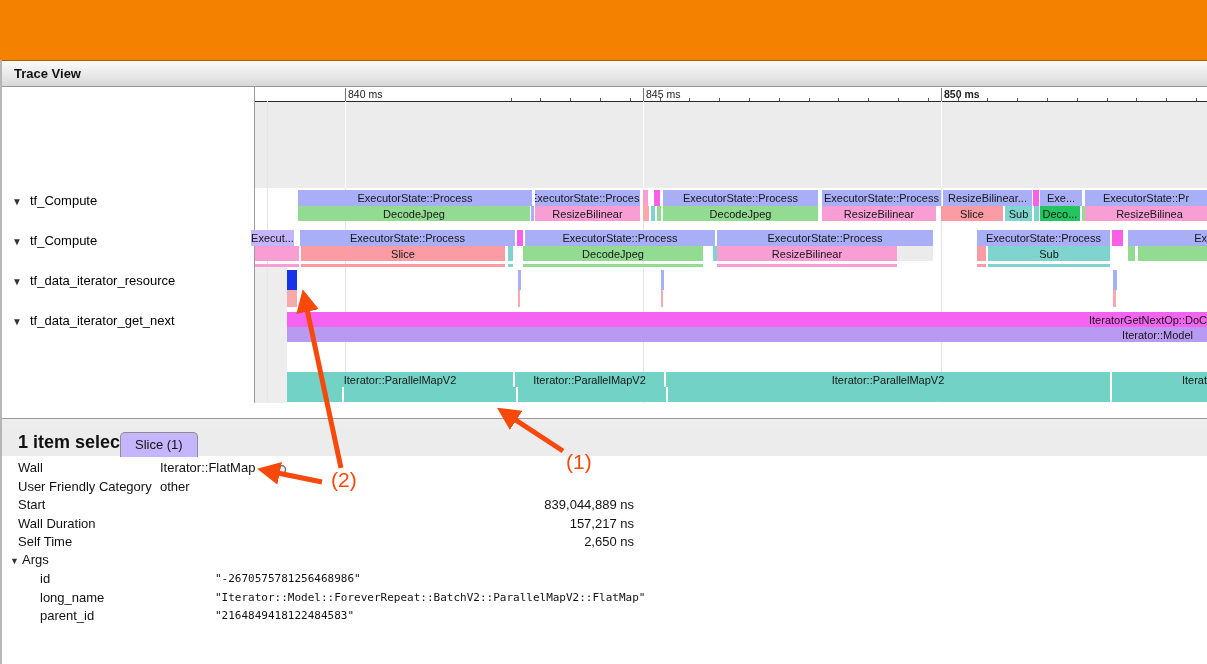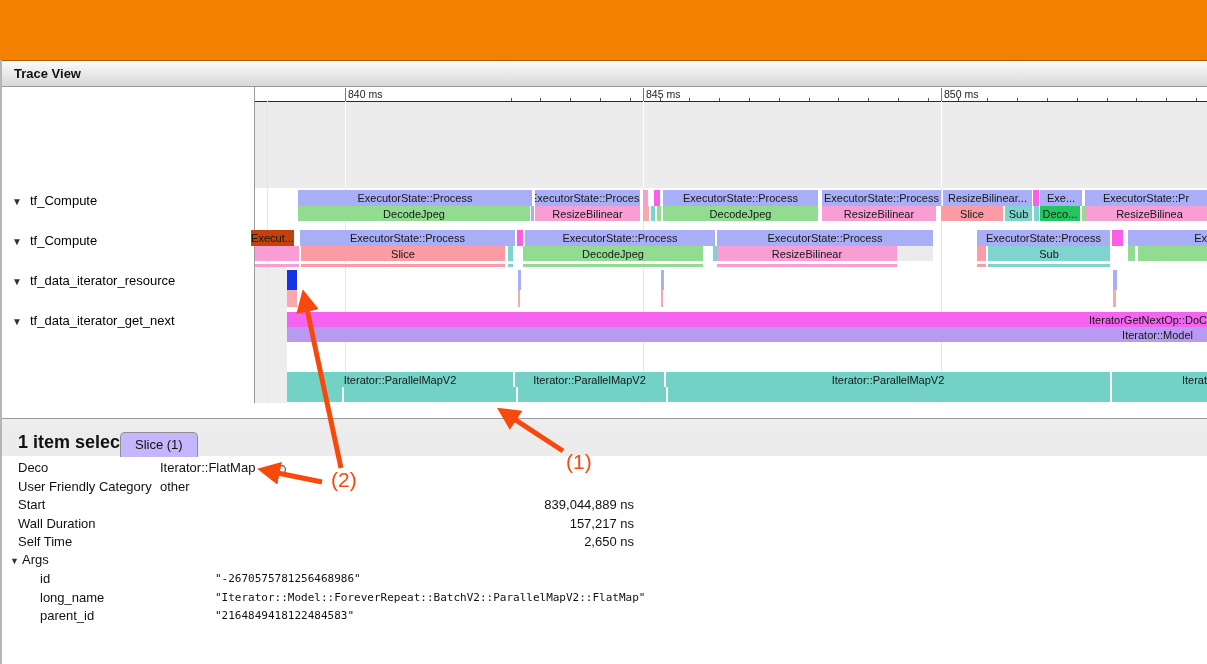--- a/index.html
+++ b/index.html
@@ -59,21 +59,21 @@
 
 <div class="abs timeline"></div>
 <div class="abs empty-band"></div>
 <div class="abs gutter"></div>
 <div class="abs ruler" id="ruler">
     <div class="ruler-line" style="left: 90px;"></div>
     <div class="ruler-text" style="left: 90px; text-align: center;">840 ms</div>
     <div class="ruler-line" style="left: 388px;"></div>
     <div class="ruler-text" style="left: 388px;">845 ms</div>
     <div class="ruler-line" style="left: 686px;"></div>
-    <div class="ruler-text" style="left: 686px;">850 ms</div>
+    <div class="ruler-text" style="left: 686px; font-weight: bold;">850 ms</div>
     <div class="tick" style="left: 255.6px;"></div>
     <div class="tick" style="left: 285.4px;"></div>
     <div class="tick" style="left: 315.2px;"></div>
     <div class="tick" style="left: 345px;"></div>
     <div class="tick" style="left: 374.8px;"></div>
     <div class="tick" style="left: 404.6px;"></div>
     <div class="tick" style="left: 434.4px;"></div>
     <div class="tick" style="left: 464.2px;"></div>
     <div class="tick" style="left: 494px;"></div>
     <div class="tick" style="left: 523.8px;"></div>
@@ -126,21 +126,21 @@
     <div class="slice" style="left: 651px; top: 206px; width: 4px; height: 15px; background: rgb(127, 212, 207);"></div>
     <div class="slice" style="left: 657px; top: 206px; width: 4px; height: 15px; background: rgb(146, 220, 146);"></div>
     <div class="slice" style="left: 663px; top: 206px; width: 155px; height: 15px; background: rgb(146, 220, 146);">DecodeJpeg</div>
     <div class="slice" style="left: 822px; top: 206px; width: 114px; height: 15px; background: rgb(249, 158, 213);">ResizeBilinear</div>
     <div class="slice" style="left: 941px; top: 206px; width: 62px; height: 15px; background: rgb(251, 155, 163);">Slice</div>
     <div class="slice" style="left: 1005px; top: 206px; width: 27px; height: 15px; background: rgb(127, 212, 207);">Sub</div>
     <div class="slice" style="left: 1034px; top: 206px; width: 5px; height: 15px; background: rgb(127, 212, 207);"></div>
     <div class="slice" style="left: 1040px; top: 206px; width: 40px; height: 15px; background: #22c55e;">Deco...</div>
     <div class="slice" style="left: 1082px; top: 206px; width: 3px; height: 15px; background: rgb(146, 220, 146);"></div>
     <div class="slice" style="left: 1085px; top: 206px; width: 129px; height: 15px; background: rgb(249, 158, 213);">ResizeBilinea</div>
-    <div class="slice" style="left: 251px; top: 230px; width: 43px; height: 16px; background: #c2410c;">Execut...</div>
+    <div class="slice" style="left: 251px; top: 230px; width: 43px; height: 16px; background: #c4b5fd;">Execut...</div>
     <div class="slice" style="left: 300px; top: 230px; width: 215px; height: 16px; background: rgb(169, 175, 247);">ExecutorState::Process</div>
     <div class="slice" style="left: 517px; top: 230px; width: 6px; height: 16px; background: rgb(251, 95, 232);"></div>
     <div class="slice" style="left: 525px; top: 230px; width: 190px; height: 16px; background: rgb(169, 175, 247);">ExecutorState::Process</div>
     <div class="slice" style="left: 717px; top: 230px; width: 216px; height: 16px; background: rgb(169, 175, 247);">ExecutorState::Process</div>
     <div class="slice" style="left: 977px; top: 230px; width: 133px; height: 16px; background: rgb(169, 175, 247);">ExecutorState::Process</div>
     <div class="slice" style="left: 1112px; top: 230px; width: 11px; height: 16px; background: rgb(251, 95, 232);"></div>
     <div class="slice" style="left: 1128px; top: 230px; width: 79px; height: 16px; background: rgb(169, 175, 247); justify-content: flex-end;">Ex</div>
     <div class="slice" style="left: 255px; top: 246px; width: 44px; height: 15px; background: rgb(249, 158, 213);"></div>
     <div class="slice" style="left: 301px; top: 246px; width: 204px; height: 15px; background: rgb(251, 155, 163);">Slice</div>
     <div class="slice" style="left: 508px; top: 246px; width: 5px; height: 15px; background: rgb(127, 212, 207);"></div>
@@ -182,21 +182,21 @@
 
 <div class="abs splitter"></div>
 
 <div class="abs insp-head">
   <span class="sel-text">1 item selected.</span>
   <span class="tab">Slice (1)</span>
 </div>
 
 <div class="abs insp" id="inspector">
   <div class="irow" style="top:3px;">
-    <span class="ilabel">Deco</span>
+    <span class="ilabel">Wall</span>
     <span class="ivalue">Iterator::FlatMap</span>
     <span class="mag">
       <svg width="15" height="15" viewBox="0 0 15 15">
         <circle cx="5.5" cy="5.5" r="4" fill="#f2f2f2" stroke="#6e6e6e" stroke-width="1.4"></circle>
         <line x1="8.6" y1="8.6" x2="13" y2="13" stroke="#6e6e6e" stroke-width="2.2"></line>
       </svg>
     </span>
   </div>
   <div class="irow" style="top:22px;">
     <span class="ilabel">User Friendly Category</span>

